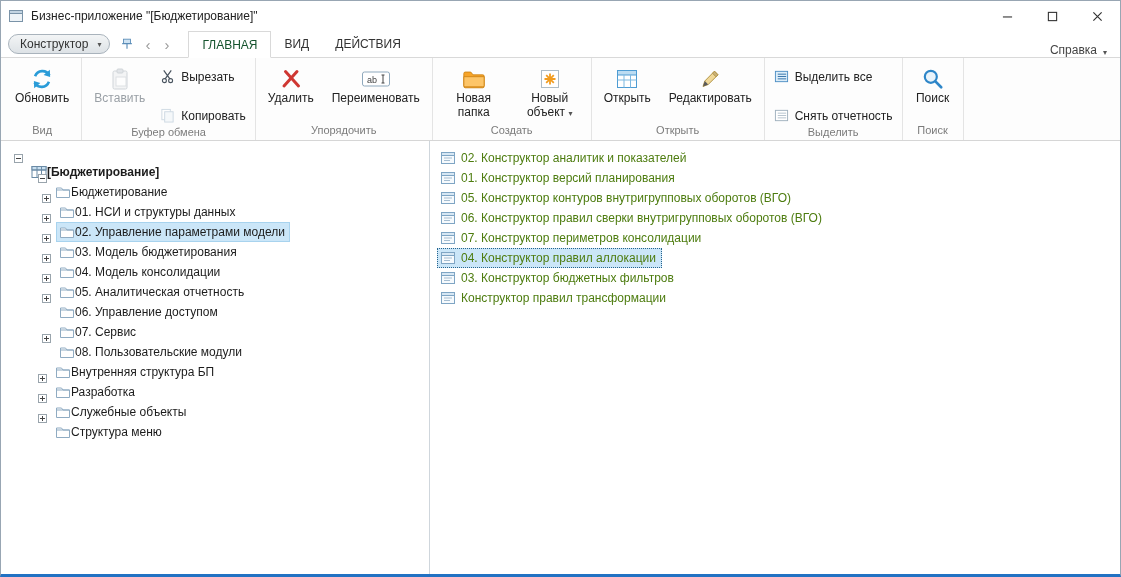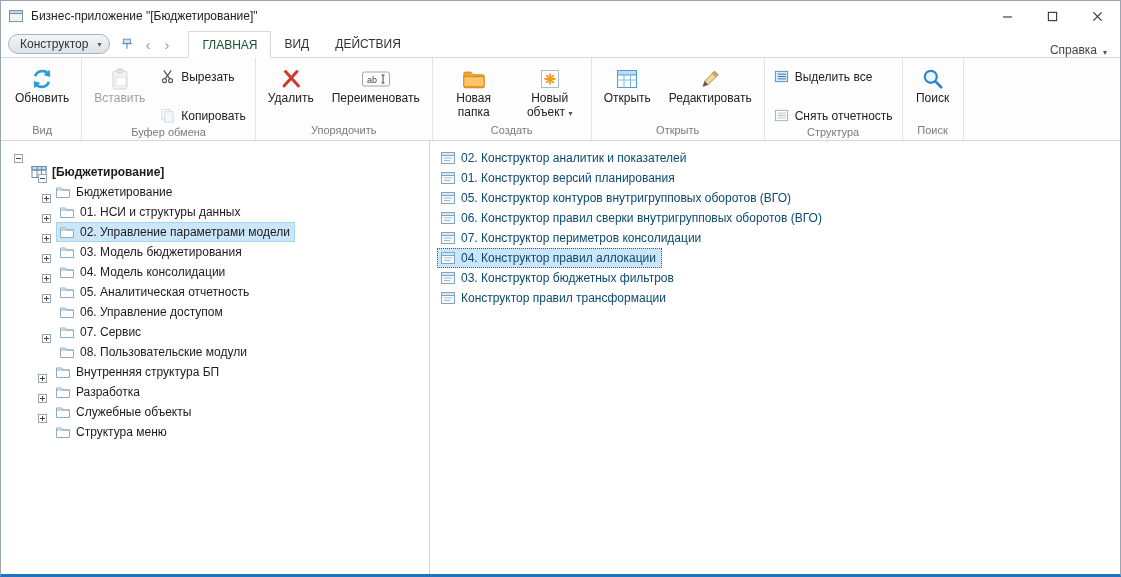--- a/index.html
+++ b/index.html
@@ -57,26 +57,26 @@
   .tree-panel { width:428px; flex:none; padding-top:7px; overflow:hidden; }
   .splitter { width:1px; flex:none; background:#cfd6dc; }
   .list-panel { flex:1; padding-top:7px; overflow:hidden; }
 
   .trow { display:flex; align-items:center; height:20px; font-size:12px; color:#1c1c1c; white-space:nowrap; }
   .lvl0 { padding-left:13px; } .lvl1 { padding-left:37px; } .lvl2 { padding-left:41px; }
   .exp { width:9px; height:9px; flex:none; position:relative; margin-right:5px; }
   .exp.box { border:1px solid #99a4ac; background:#fff; }
   .exp.box::before { content:""; position:absolute; left:1px; right:1px; top:3px; height:1px; background:#444; }
   .exp.plus::after { content:""; position:absolute; top:1px; bottom:1px; left:3px; width:1px; background:#444; }
-  .node { display:flex; align-items:center; gap:5px; padding:2px 4px 2px 2px; border:1px solid transparent;margin-top:28px; }
+  .node { display:flex; align-items:center; padding:2px 4px 2px 2px; border:1px solid transparent;margin-top:28px; }
   .node svg, .lnode svg { width:16px; height:14px; flex:none; }
   .node.sel { background:#cbe6f8; border-color:#a8d3ee;text-align:center; }
   .trow.root .tlabel { font-weight:bold; }
 
-  .lrow { display:flex; align-items:flex-start; height:20px; padding-left:7px; font-size:12px; color:#0c4a6e; white-space:nowrap; }
+  .lrow { display:flex; align-items:flex-start; height:20px; padding-left:7px; font-size:12px; color:#4d7c0f; white-space:nowrap; }
   .lnode { display:flex; align-items:center; gap:5px; padding:2px 5px 2px 2px; border:1px solid transparent; }
   .lnode.sel { background:#cbe6f8; border:1px dotted #26648e; }
 
   .svgdefs { position:absolute; width:0; height:0; overflow:hidden; }
 </style>
 </head>
 <body>
 
 <svg class="svgdefs" xmlns="http://www.w3.org/2000/svg">
   <defs>
@@ -345,21 +345,21 @@
             <span>Выделить все</span>
           </button>
           <button class="smallbtn">
             <svg>
                 <use href="#i-desel"></use>
               </svg>
             <span>Снять отчетность</span>
           </button>
         </div>
       </div>
-      <div class="rg-label">Структура</div>
+      <div class="rg-label">Выделить</div>
     </div>
 
     <div class="rgroup">
       <div class="rg-content">
         <button class="bigbtn">
           <span class="bico">
               <svg>
                 <use href="#i-search"></use>
               </svg>
             </span>

